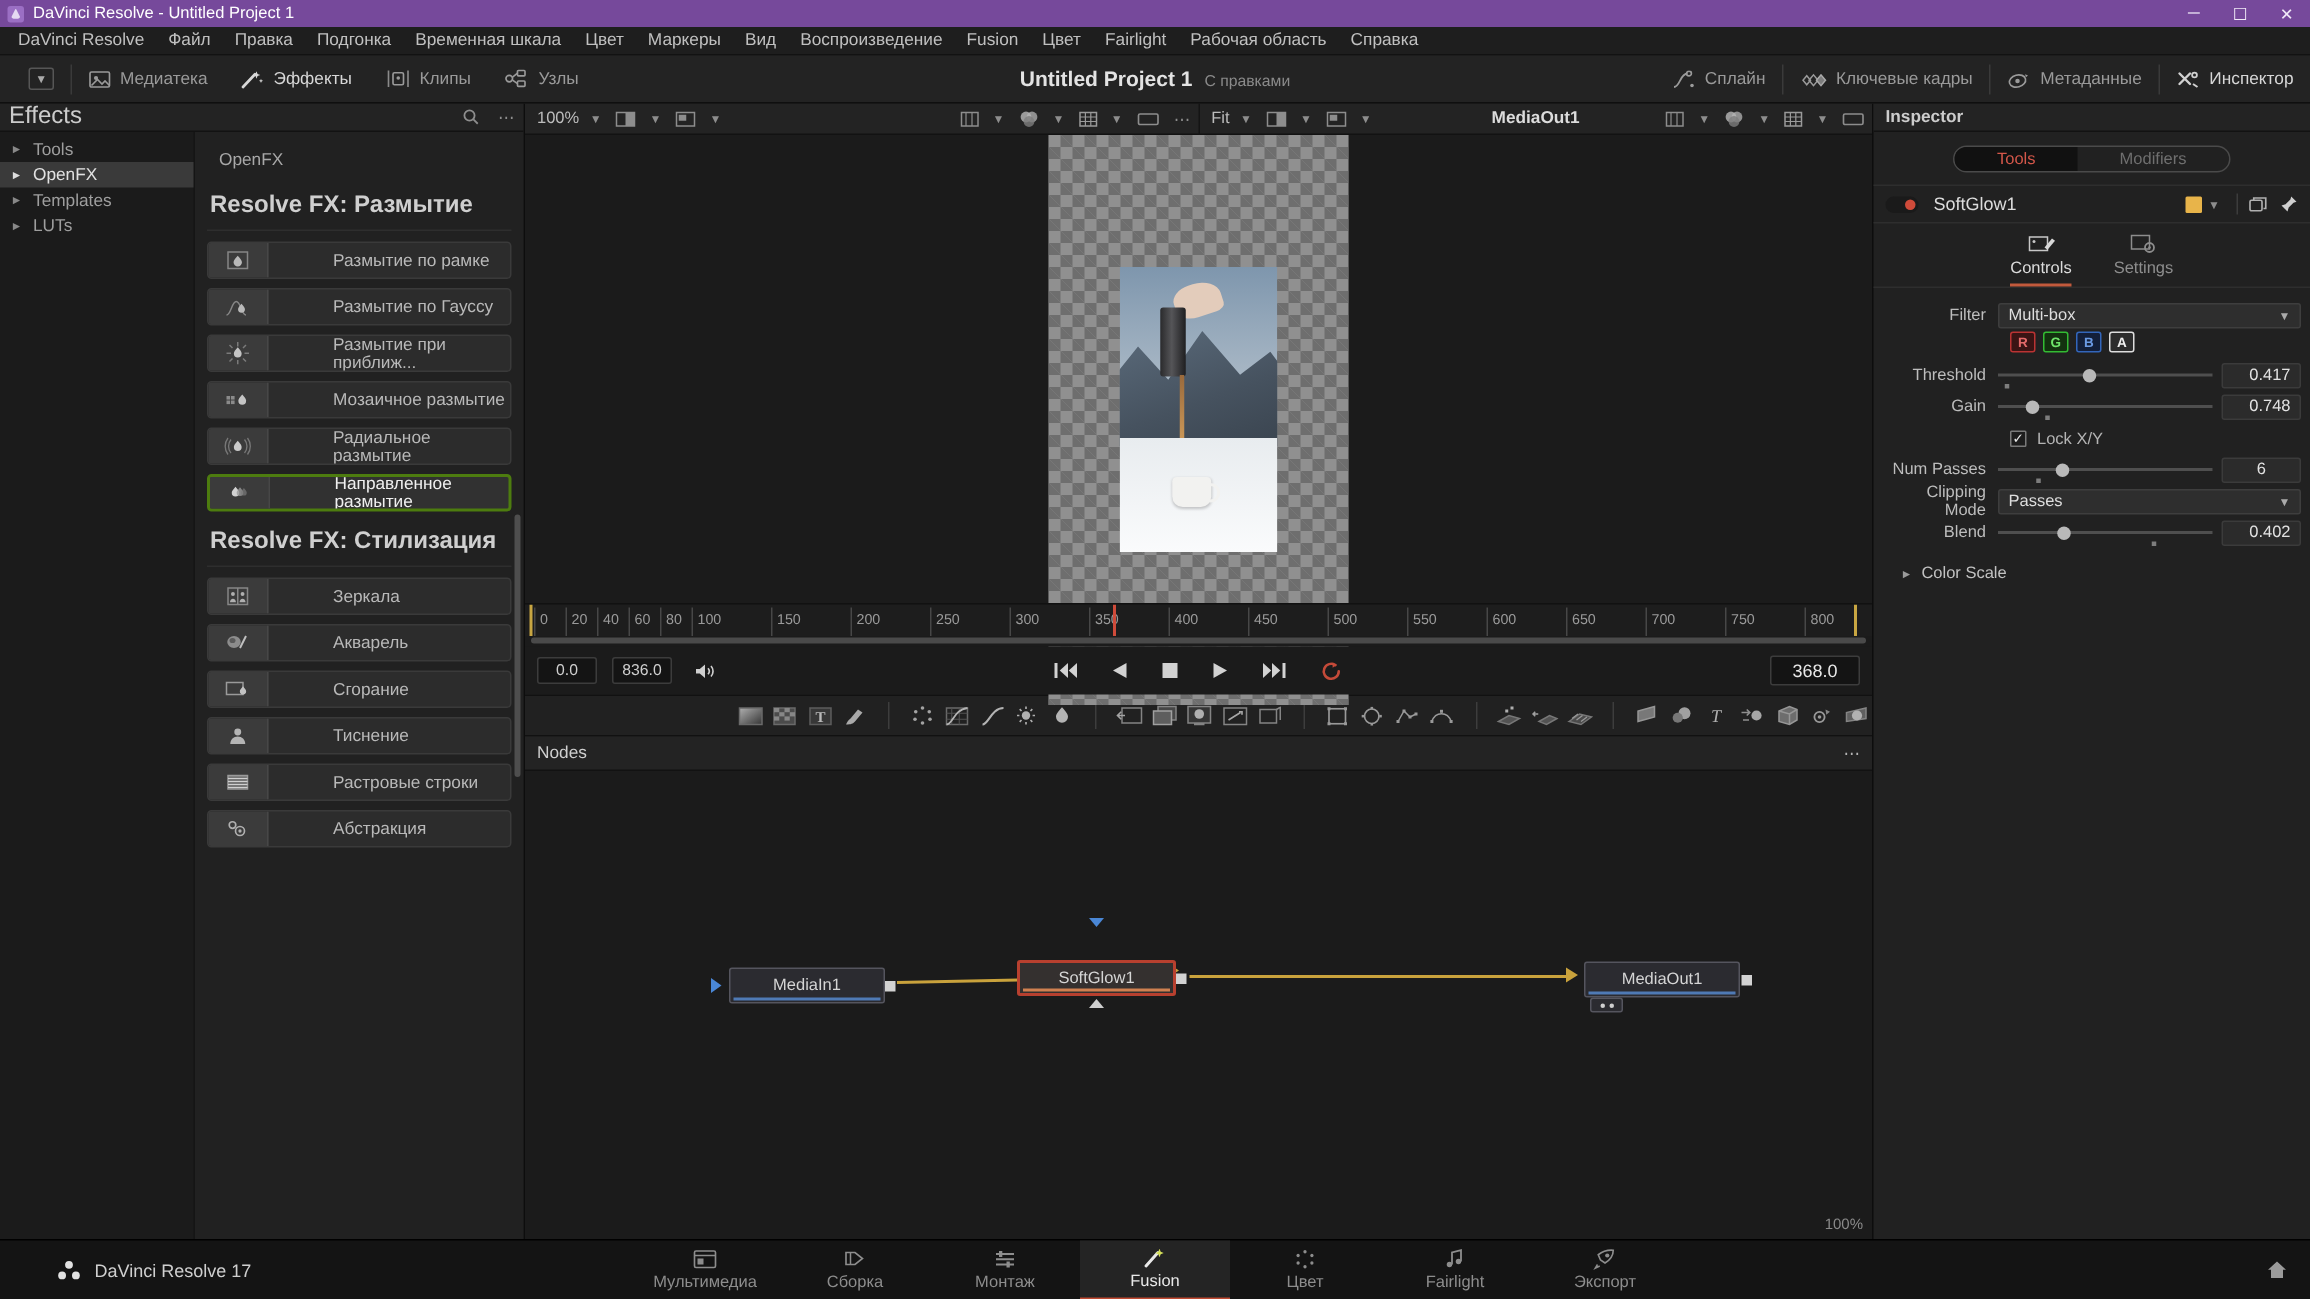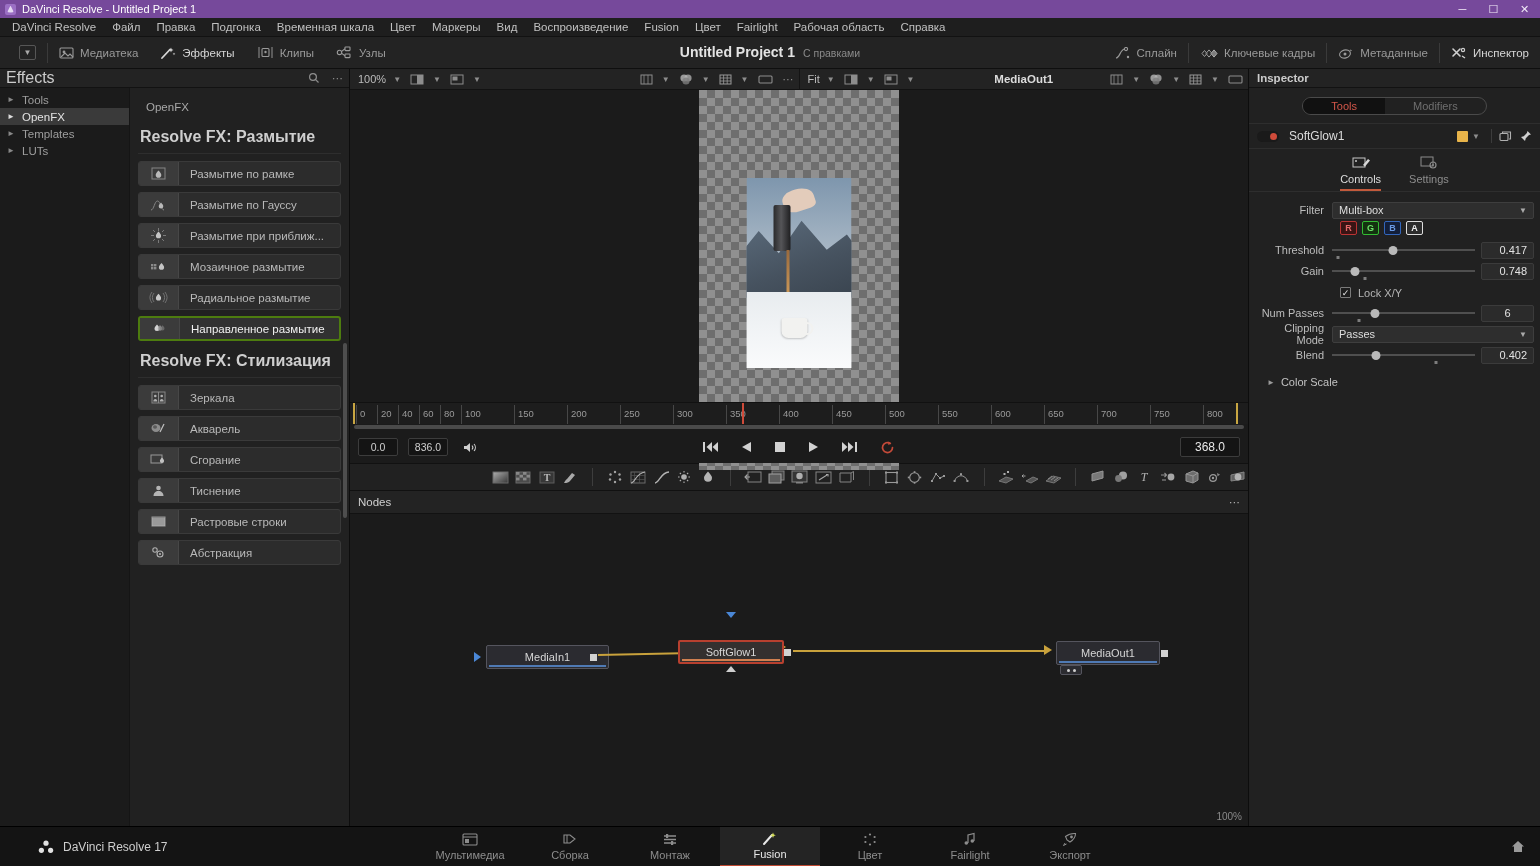--- a/index.html
+++ b/index.html
@@ -66,21 +66,21 @@
   .eff-body { flex:1; display:flex; min-height:0; }
   .eff-tree { width:130px; background:#1b1b1b; padding-top:3px; flex:0 0 130px; border-right:1px solid #151515;}
   .tree-row { display:flex; align-items:center; height:17px; padding-left:7px; font-size:11.5px; color:#9e9e9e; gap:8px; }
   .tree-row.sel { background:#3a3a3a; color:#e2e2e2; }
   .tree-row .arw { font-size:8px; color:#888; width:7px; }
   .tree-row.sel .arw { color:#ddd; }
   .eff-list { flex:1; background:#212121; position:relative; overflow:hidden; padding:0 8px; }
   .eff-cat-top { font-size:11.5px; color:#a8a8a8; padding:13px 0 10px 8px; }
   .eff-cat { font-size:16px; color:#cfcfcf; font-weight:bold; padding:5px 0 7px 2px; border-bottom:1px solid #2e2e2e; margin-bottom:7px;}
   .eff-item { height:25px; margin-bottom:6px; display:flex; align-items:center;
-              background:#2c2c2c; border:1px solid #3a3a3a; border-radius:3px; overflow:hidden; }
+              background:#2c2c2c; border:1px solid #3a3a3a; border-radius:3px; overflow:hidden;gap:32px; }
   .eff-item .thumb { width:40px; height:23px; background:#3b3b3b; display:flex; align-items:center;
                      justify-content:center; border-right:1px solid #474747; flex:0 0 40px; }
   .eff-item .nm { padding-left:11px; font-size:11.5px; color:#b9b9b9; }
   .eff-item.selected { border:2px solid #4d7c0f; background:#313131; }
   .eff-item.selected .nm { color:#f0f0f0; }
   .eff-scroll { position:absolute; right:2px; top:255px; width:4px; height:175px; background:#4e4e4e; border-radius:2px; }
 
   
   .center { flex:1; display:flex; flex-direction:column; min-width:0; background:#1b1b1b; }
   .viewer-bar { height:21px; background:#232323; display:flex; align-items:center;
@@ -989,21 +989,21 @@
           </span>
       </div>
 
       <div class="nodes-head">
         <span class="t">Nodes</span>
         <span>⋯</span>
       </div>
 
       <div class="nodes">
 
-        <div class="node" style="left:136px; top:131px; width:123px;">
+        <div class="node" style="left:136px; top:131px; width:104px;">
           <span>MediaIn1</span>
           <span class="underline"></span>
         </div>
         <div class="port tri" style="left:124px; top:138px;"></div>
         <div class="port" style="left:240px; top:140px;"></div>
 
         <div class="wire" style="left:248px; top:140px; width:183px; transform:rotate(-1.2deg); transform-origin:left center;"></div>
         <div class="arrowhead" style="left:428px; top:128px;"></div>
 
         <div class="node sel" style="left:328px; top:126px; width:106px;">

